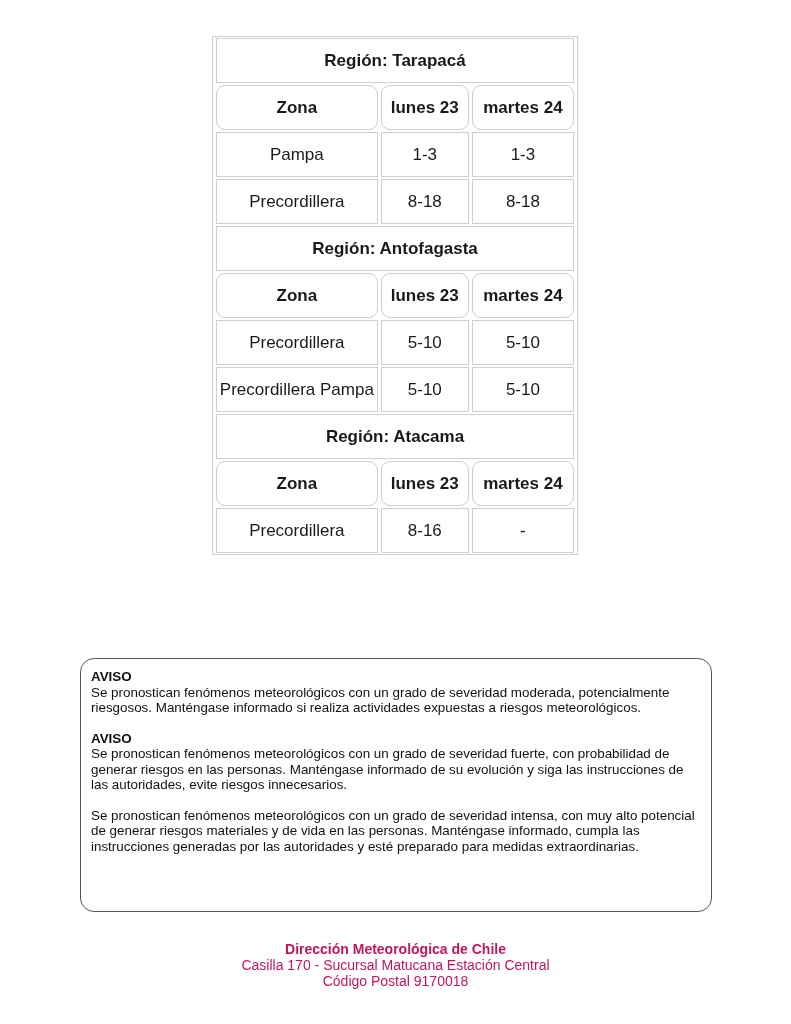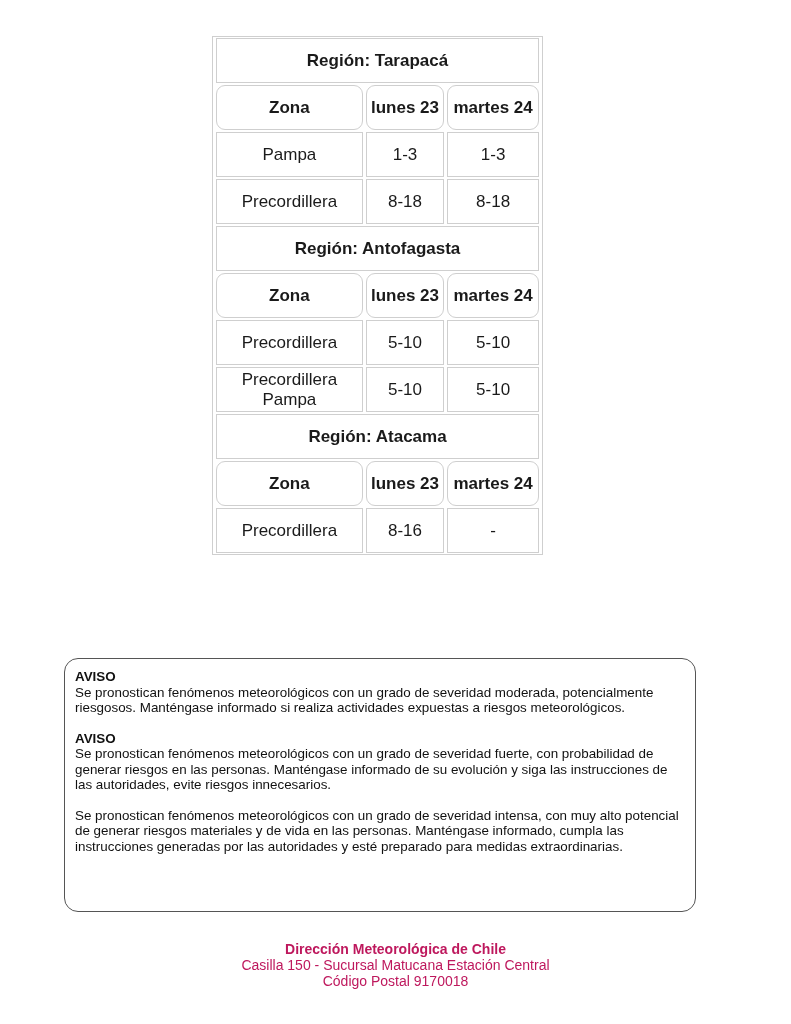--- a/index.html
+++ b/index.html
@@ -1,35 +1,35 @@
 <!DOCTYPE html>
 <html><head>
 <meta charset="utf-8">
 <style>
   html, body { margin: 0; padding: 0; background: #ffffff; }
   body { width: 791px; height: 1024px; position: relative; font-family: "Liberation Sans", sans-serif; color: #111; overflow: hidden; }
 
   .forecast-wrap {
-    position: absolute; left: 212px; top: 36px; width: 331px;
+    position: absolute; left: 212px; top: 36px; width: 366px;
     border: 1px solid #cfcfcf; padding: 1px; box-sizing: border-box;
   }
   table.forecast { border-collapse: separate; border-spacing: 3px 2px; width: 100%; margin: -2px 0 -2px -1px; width: calc(100% + 2px); }
   table.forecast td {
     border: 1px solid #cfcfcf; text-align: center; height: 43px; padding: 0;
     font-size: 17px; color: #1a1a1a;
   }
   table.forecast td.region { font-weight: bold; }
   table.forecast td.head { font-weight: bold; border-radius: 9px; }
   table.forecast col.c1 { width: 163px; }
   table.forecast col.c2 { width: 89px; }
   table.forecast col.c3 { width: 103px; }
   td.dash { color: #888; }
 
   .legend-box {
-    position: absolute; left: 64px; top: 658px; width: 632px; height: 254px;
+    position: absolute; left: 80px; top: 658px; width: 632px; height: 254px;
     border: 1.5px solid #555; border-radius: 14px; box-sizing: border-box;
     padding: 10px 10px 0 10px; font-size: 13.4px; line-height: 15.5px;
   }
   .legend-item { margin-bottom: 15px; }
   .legend-title { font-weight: bold; display: block; }
   .legend-text { display: block; }
 
   .footer {
     position: absolute; left: 0; top: 941px; width: 791px; text-align: center;
     font-size: 14px; line-height: 16px; color: #be185d;
@@ -113,15 +113,15 @@
     <span class="legend-title">AVISO</span>
     <span class="legend-text">Se pronostican fenómenos meteorológicos con un grado de severidad fuerte, con probabilidad de generar riesgos en las personas. Manténgase informado de su evolución y siga las instrucciones de las autoridades, evite riesgos innecesarios.</span>
   </div>
   <div class="legend-item">
     <span class="legend-text">Se pronostican fenómenos meteorológicos con un grado de severidad intensa, con muy alto potencial de generar riesgos materiales y de vida en las personas. Manténgase informado, cumpla las instrucciones generadas por las autoridades y esté preparado para medidas extraordinarias.</span>
   </div>
 </div>
 
 <div class="footer">
   <span class="org">Dirección Meteorológica de Chile</span>
-  <span>Casilla 150 - Sucursal Matucana Estación Central</span>
+  <span>Casilla 170 - Sucursal Matucana Estación Central</span>
   <span>Código Postal 9170018</span>
 </div>
 
 </body></html>

